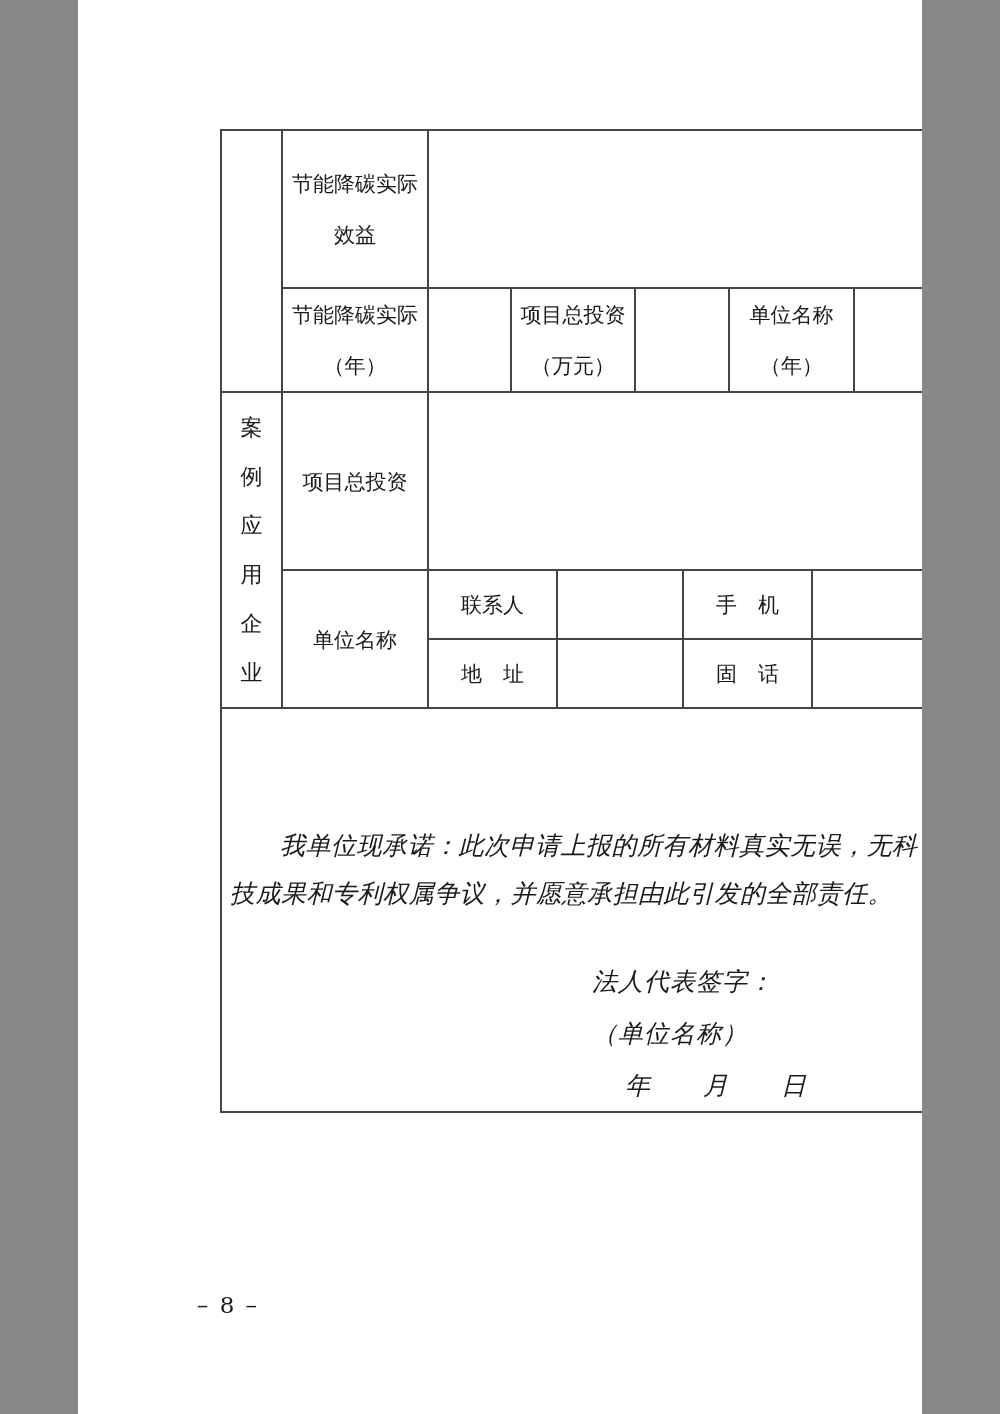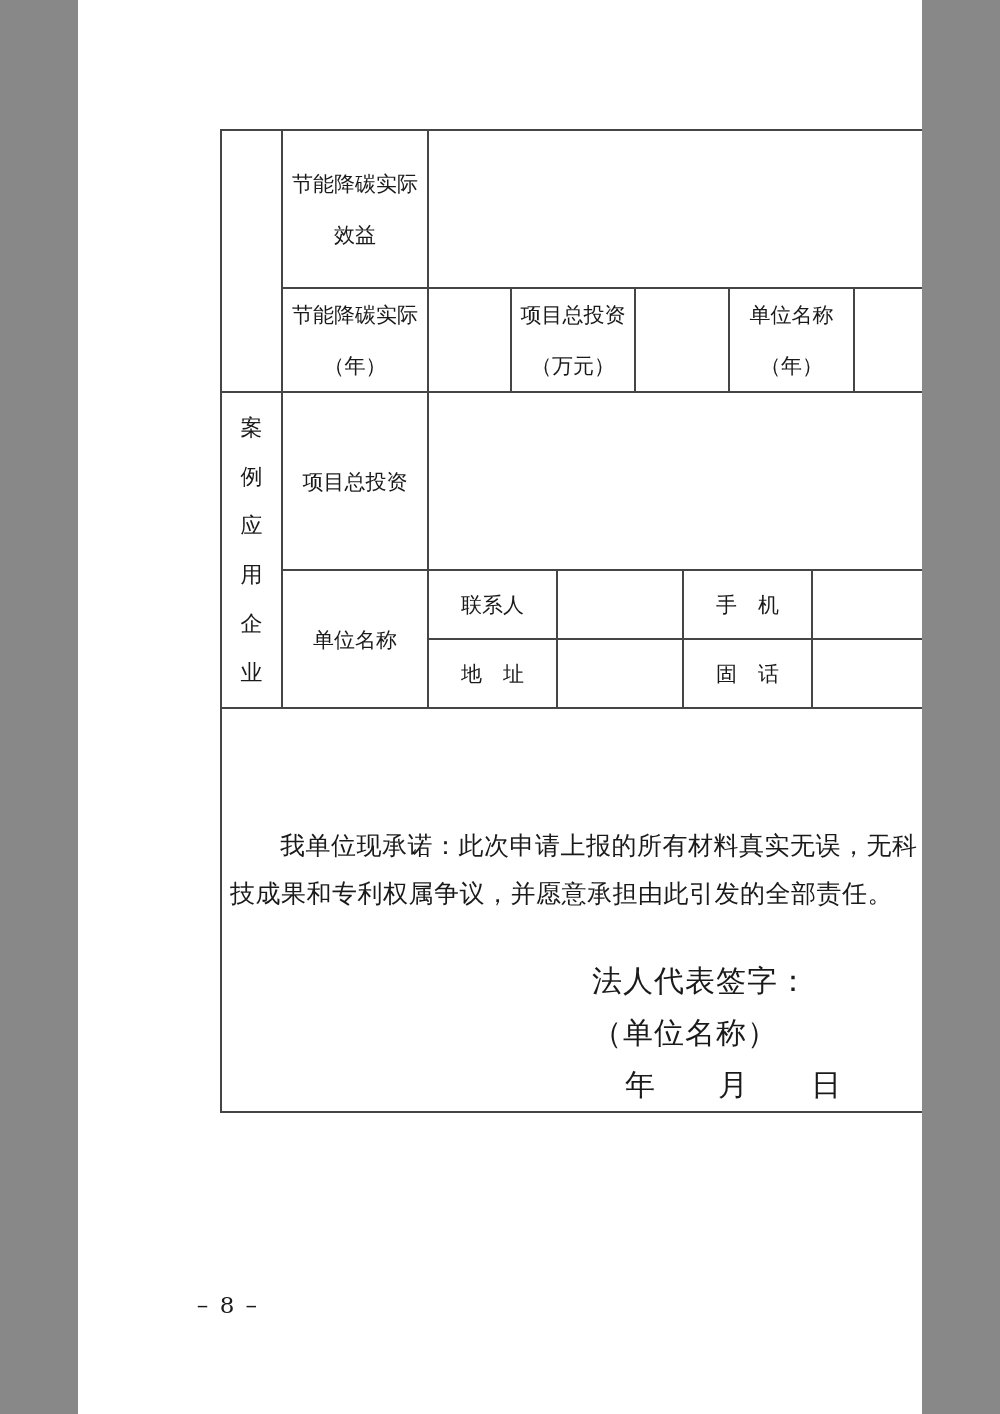--- a/index.html
+++ b/index.html
@@ -38,32 +38,33 @@
     text-align: center;
     vertical-align: middle;
     font-size: 22px;
     line-height: 49px;
     white-space: pre-line;
   }
   .val { background: #ffffff; }
   td.commit {
     vertical-align: top;
     text-align: left;
+    font-style: italic;
   }
   .commit-par {
     margin: 112px 0 0 0;
     padding: 0 8px;
     font-size: 25px;
     line-height: 48px;
     text-indent: 2em;
     letter-spacing: 0.5px;
   }
   .sig-block {
     margin: 38px 0 0 370px;
-    font-size: 30px;
+    font-size: 25px;
     line-height: 52px;
     letter-spacing: 1px;
   }
   .sig-block .date-line { padding-left: 33px; }
   .pageno {
     position: absolute;
     left: 104px;
     top: 1292px;
     width: 92px;
     text-align: center;

